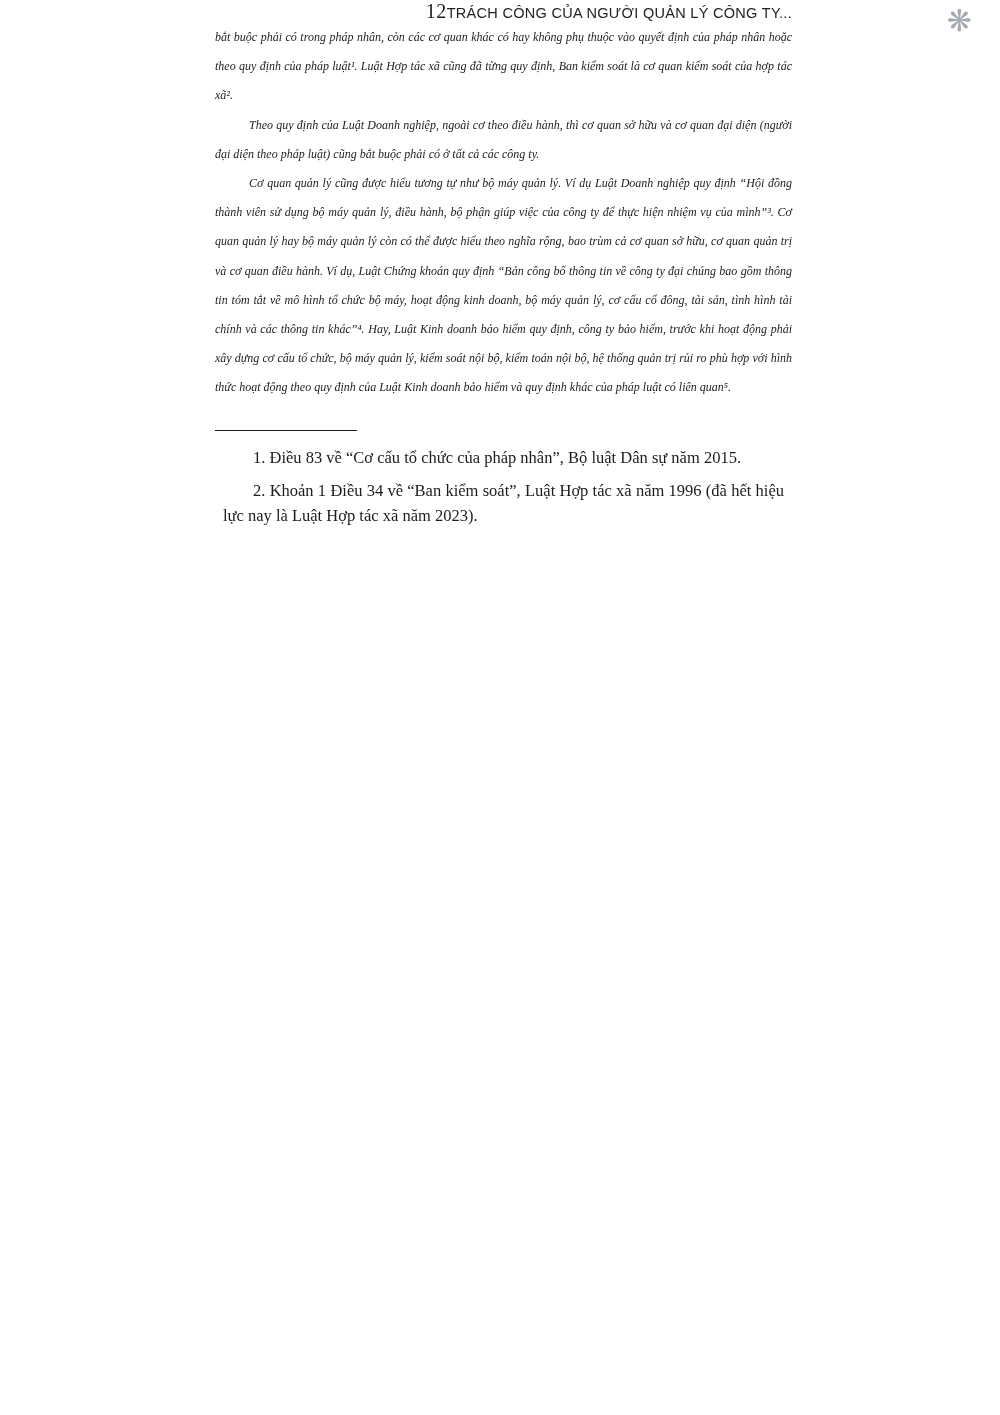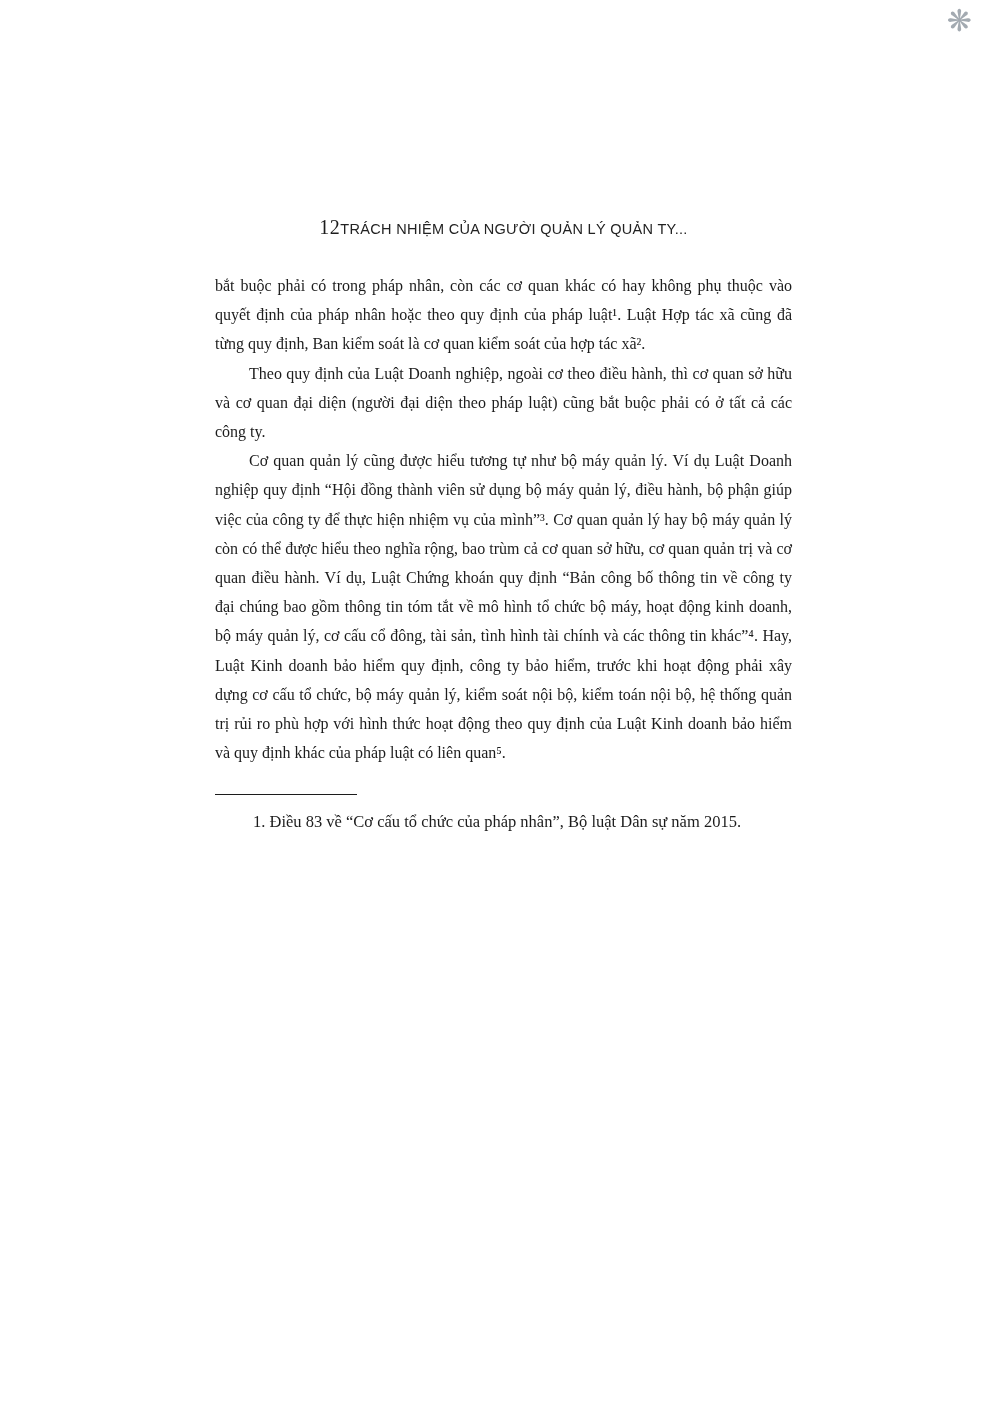--- a/index.html
+++ b/index.html
@@ -24,40 +24,39 @@
     line-height: 1;
     color: #a3aab1;
     user-select: none;
   }
   .content {
     margin-left: 215px;
     width: 577px;
   }
   .page-header {
     display: flex;
-    justify-content: center;
+    justify-content: flex-end;
     align-items: baseline;
-    margin-top: 216px;
   }
   .page-number {
     font-family: "Liberation Serif", "DejaVu Serif", serif;
     font-size: 20px;
     letter-spacing: 0.5px;
   }
   .running-title {
     font-family: "Liberation Sans", "DejaVu Sans", sans-serif;
     font-size: 14.5px;
     letter-spacing: 0.3px;
     color: #222222;
   }
   .body-text {
-    margin-top: 32px;
-    font-size: 16px;
+    font-size: 12px;
     line-height: 29.2px;
     text-align: justify;
+    font-style: italic;
   }
   .body-text p {
     margin: 0;
     text-indent: 34px;
   }
   .body-text p.no-indent {
     text-indent: 0;
   }
   .footnote-rule {
     margin-top: 27px;
@@ -80,29 +79,30 @@
 <body>
 
 <div class="page">
 
   <div class="corner-logo">❋</div>
 
   <div class="content">
 
     <header class="page-header">
       <span class="page-number">12</span>
-      <span class="running-title">TRÁCH NHIỆM CỦA NGƯỜI QUẢN LÝ QUẢN TY...</span>
+      <span class="running-title">TRÁCH CÔNG CỦA NGƯỜI QUẢN LÝ CÔNG TY...</span>
     </header>
 
     <main class="body-text">
       <p class="no-indent">bắt buộc phải có trong pháp nhân, còn các cơ quan khác có hay không phụ thuộc vào quyết định của pháp nhân hoặc theo quy định của pháp luật¹. Luật Hợp tác xã cũng đã từng quy định, Ban kiểm soát là cơ quan kiểm soát của hợp tác xã².</p>
       <p>Theo quy định của Luật Doanh nghiệp, ngoài cơ theo điều hành, thì cơ quan sở hữu và cơ quan đại diện (người đại diện theo pháp luật) cũng bắt buộc phải có ở tất cả các công ty.</p>
       <p>Cơ quan quản lý cũng được hiểu tương tự như bộ máy quản lý. Ví dụ Luật Doanh nghiệp quy định “Hội đồng thành viên sử dụng bộ máy quản lý, điều hành, bộ phận giúp việc của công ty để thực hiện nhiệm vụ của mình”³. Cơ quan quản lý hay bộ máy quản lý còn có thể được hiểu theo nghĩa rộng, bao trùm cả cơ quan sở hữu, cơ quan quản trị và cơ quan điều hành. Ví dụ, Luật Chứng khoán quy định “Bản công bố thông tin về công ty đại chúng bao gồm thông tin tóm tắt về mô hình tổ chức bộ máy, hoạt động kinh doanh, bộ máy quản lý, cơ cấu cổ đông, tài sản, tình hình tài chính và các thông tin khác”⁴. Hay, Luật Kinh doanh bảo hiểm quy định, công ty bảo hiểm, trước khi hoạt động phải xây dựng cơ cấu tổ chức, bộ máy quản lý, kiểm soát nội bộ, kiểm toán nội bộ, hệ thống quản trị rủi ro phù hợp với hình thức hoạt động theo quy định của Luật Kinh doanh bảo hiểm và quy định khác của pháp luật có liên quan⁵.</p>
     </main>
 
     <div class="footnote-rule"></div>
 
     <section class="footnotes">
       <p>1. Điều 83 về “Cơ cấu tổ chức của pháp nhân”, Bộ luật Dân sự năm 2015.</p>
+      <p>2. Khoản 1 Điều 34 về “Ban kiểm soát”, Luật Hợp tác xã năm 1996 (đã hết hiệu lực nay là Luật Hợp tác xã năm 2023).</p>
     </section>
 
   </div>
 </div>
 
 </body></html>

